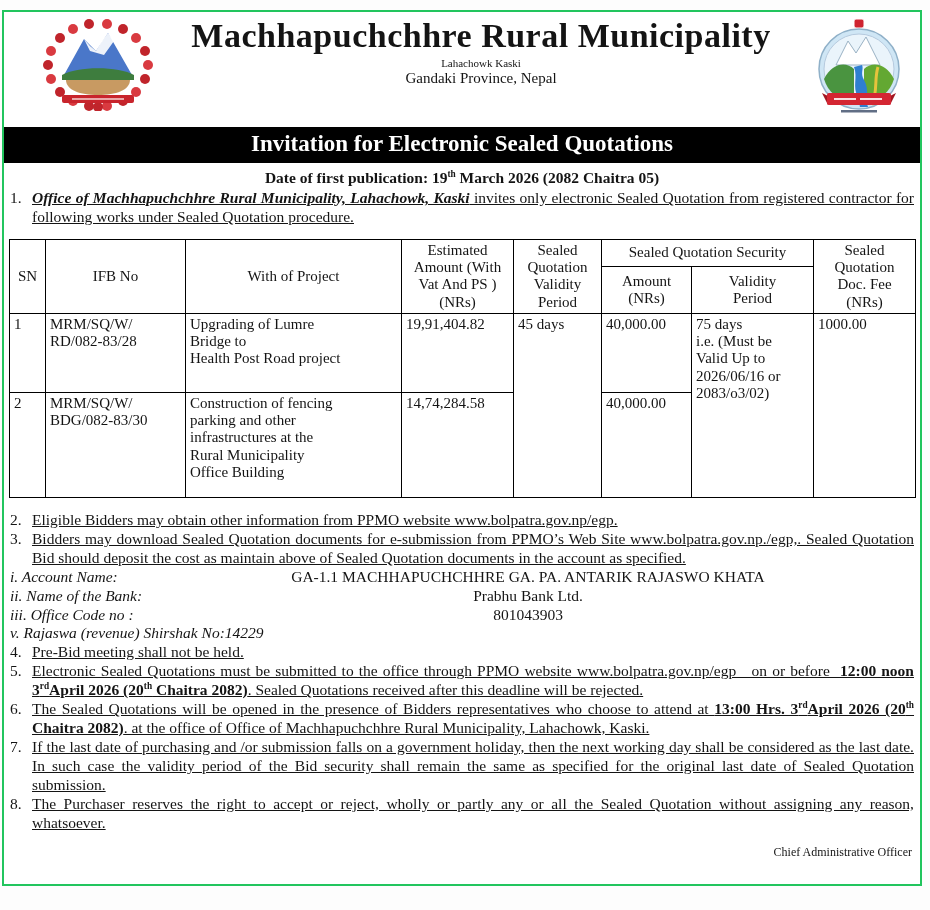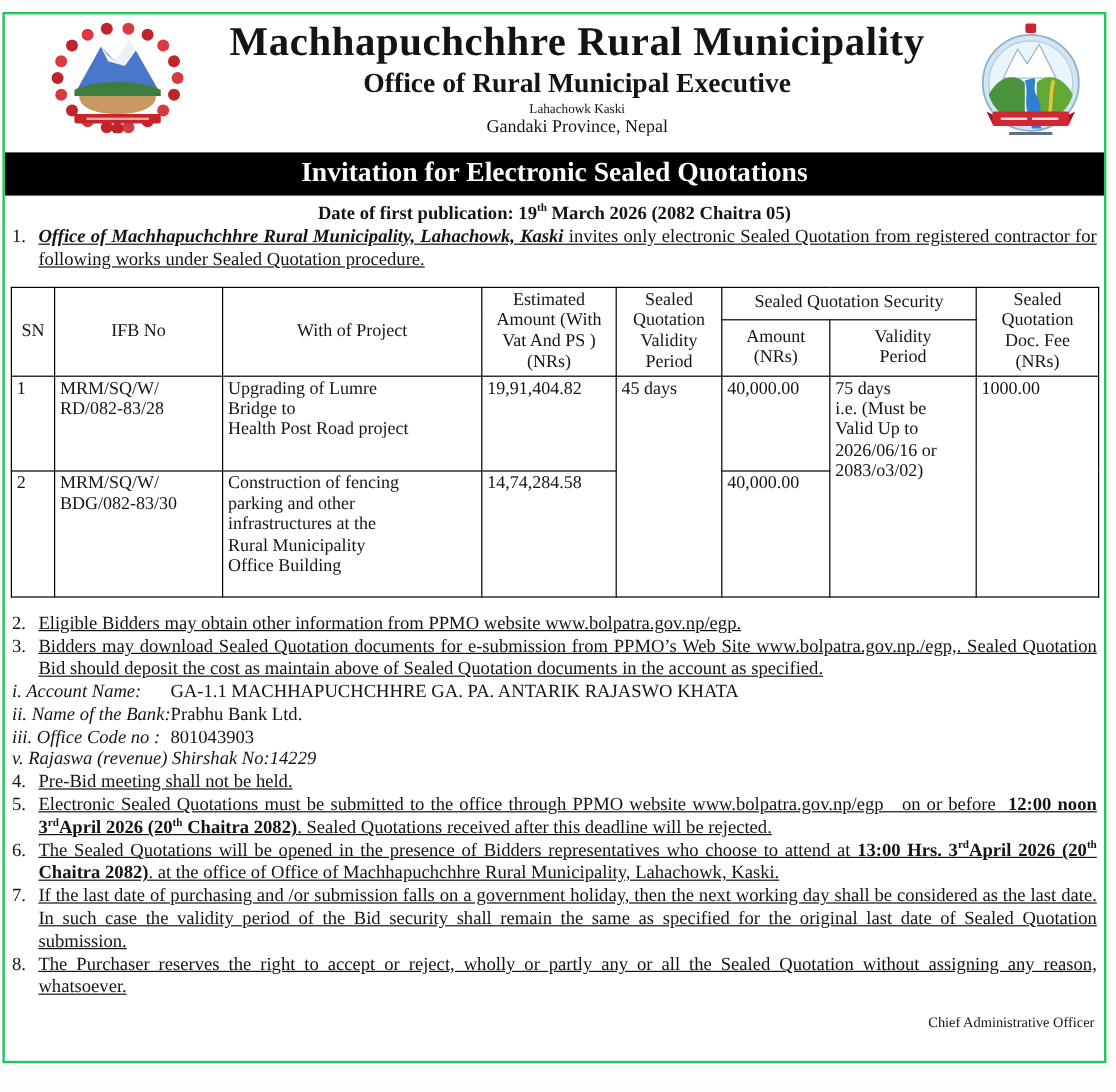--- a/index.html
+++ b/index.html
@@ -26,21 +26,21 @@
   .i{font-style:italic;}
   sup{font-size:60%;vertical-align:super;}
   
   table.quote{border-collapse:collapse;table-layout:fixed;width:906px;margin:12px 5px 0 5px;font-size:15px;line-height:1.15;}
   table.quote th,table.quote td{border:1px solid #000;padding:2px 4px;vertical-align:top;white-space:pre-line;overflow:hidden;}
   table.quote th{font-weight:normal;vertical-align:middle;}
   
   .notes{margin-top:13px;}
   .acct{display:flex;font-size:15.5px;line-height:1.22;margin:0 6px;}
   .acct .albl{flex:none;min-width:132px;font-style:italic;}
-  .acct .aval{flex:1;}
+  .acct .aval{flex:1;text-align:center;}
   .sig{text-align:right;font-size:12px;margin:12px 8px 0 0;}
 </style>
 </head>
 <body>
 
 <div class="page">
 
   <div class="hdr">
     <svg class="logo-l" viewBox="0 0 112 94" aria-hidden="true">
       <g>
@@ -69,21 +69,20 @@
         <polygon points="42,22 48,29 54,34 60,24 66,16 72,24 62,38 48,34" fill="#ffffff" opacity="0.9"></polygon>
         <path d="M20,58 C 35,49 77,49 92,58 L 92,63 L 20,63 Z" fill="#3e7d3e"></path>
         <path d="M24,63 h64 c0,10 -14,15 -32,15 s-32,-5 -32,-15 Z" fill="#c89a62"></path>
         <rect x="20" y="78" width="72" height="8" rx="2" fill="#c8242c"></rect>
         <rect x="30" y="81" width="52" height="2" fill="#f3c9c9" opacity="0.8"></rect>
       </g>
     </svg>
 
     <div class="hdr-c">
       <div class="t1">Machhapuchchhre Rural Municipality</div>
-      <div class="t2">Office of Rural Municipal Executive</div>
       <div class="t3">Lahachowk Kaski</div>
       <div class="t4">Gandaki Province, Nepal</div>
     </div>
 
     <svg class="logo-r" viewBox="0 0 102 106" aria-hidden="true">
       <g>
         <rect x="46" y="2" width="10" height="9" rx="2" fill="#cf2430" stroke="#fff" stroke-width="1"></rect>
         <circle cx="51" cy="52" r="40" fill="#cfe6f5" stroke="#8fb0c8" stroke-width="1.5"></circle>
         <circle cx="51" cy="52" r="35" fill="#eaf4fb" stroke="#b6cade" stroke-width="1"></circle>
         <polygon points="28,48 40,24 48,36 58,20 72,48" fill="#ffffff" stroke="#9ab2c4" stroke-width="1"></polygon>

